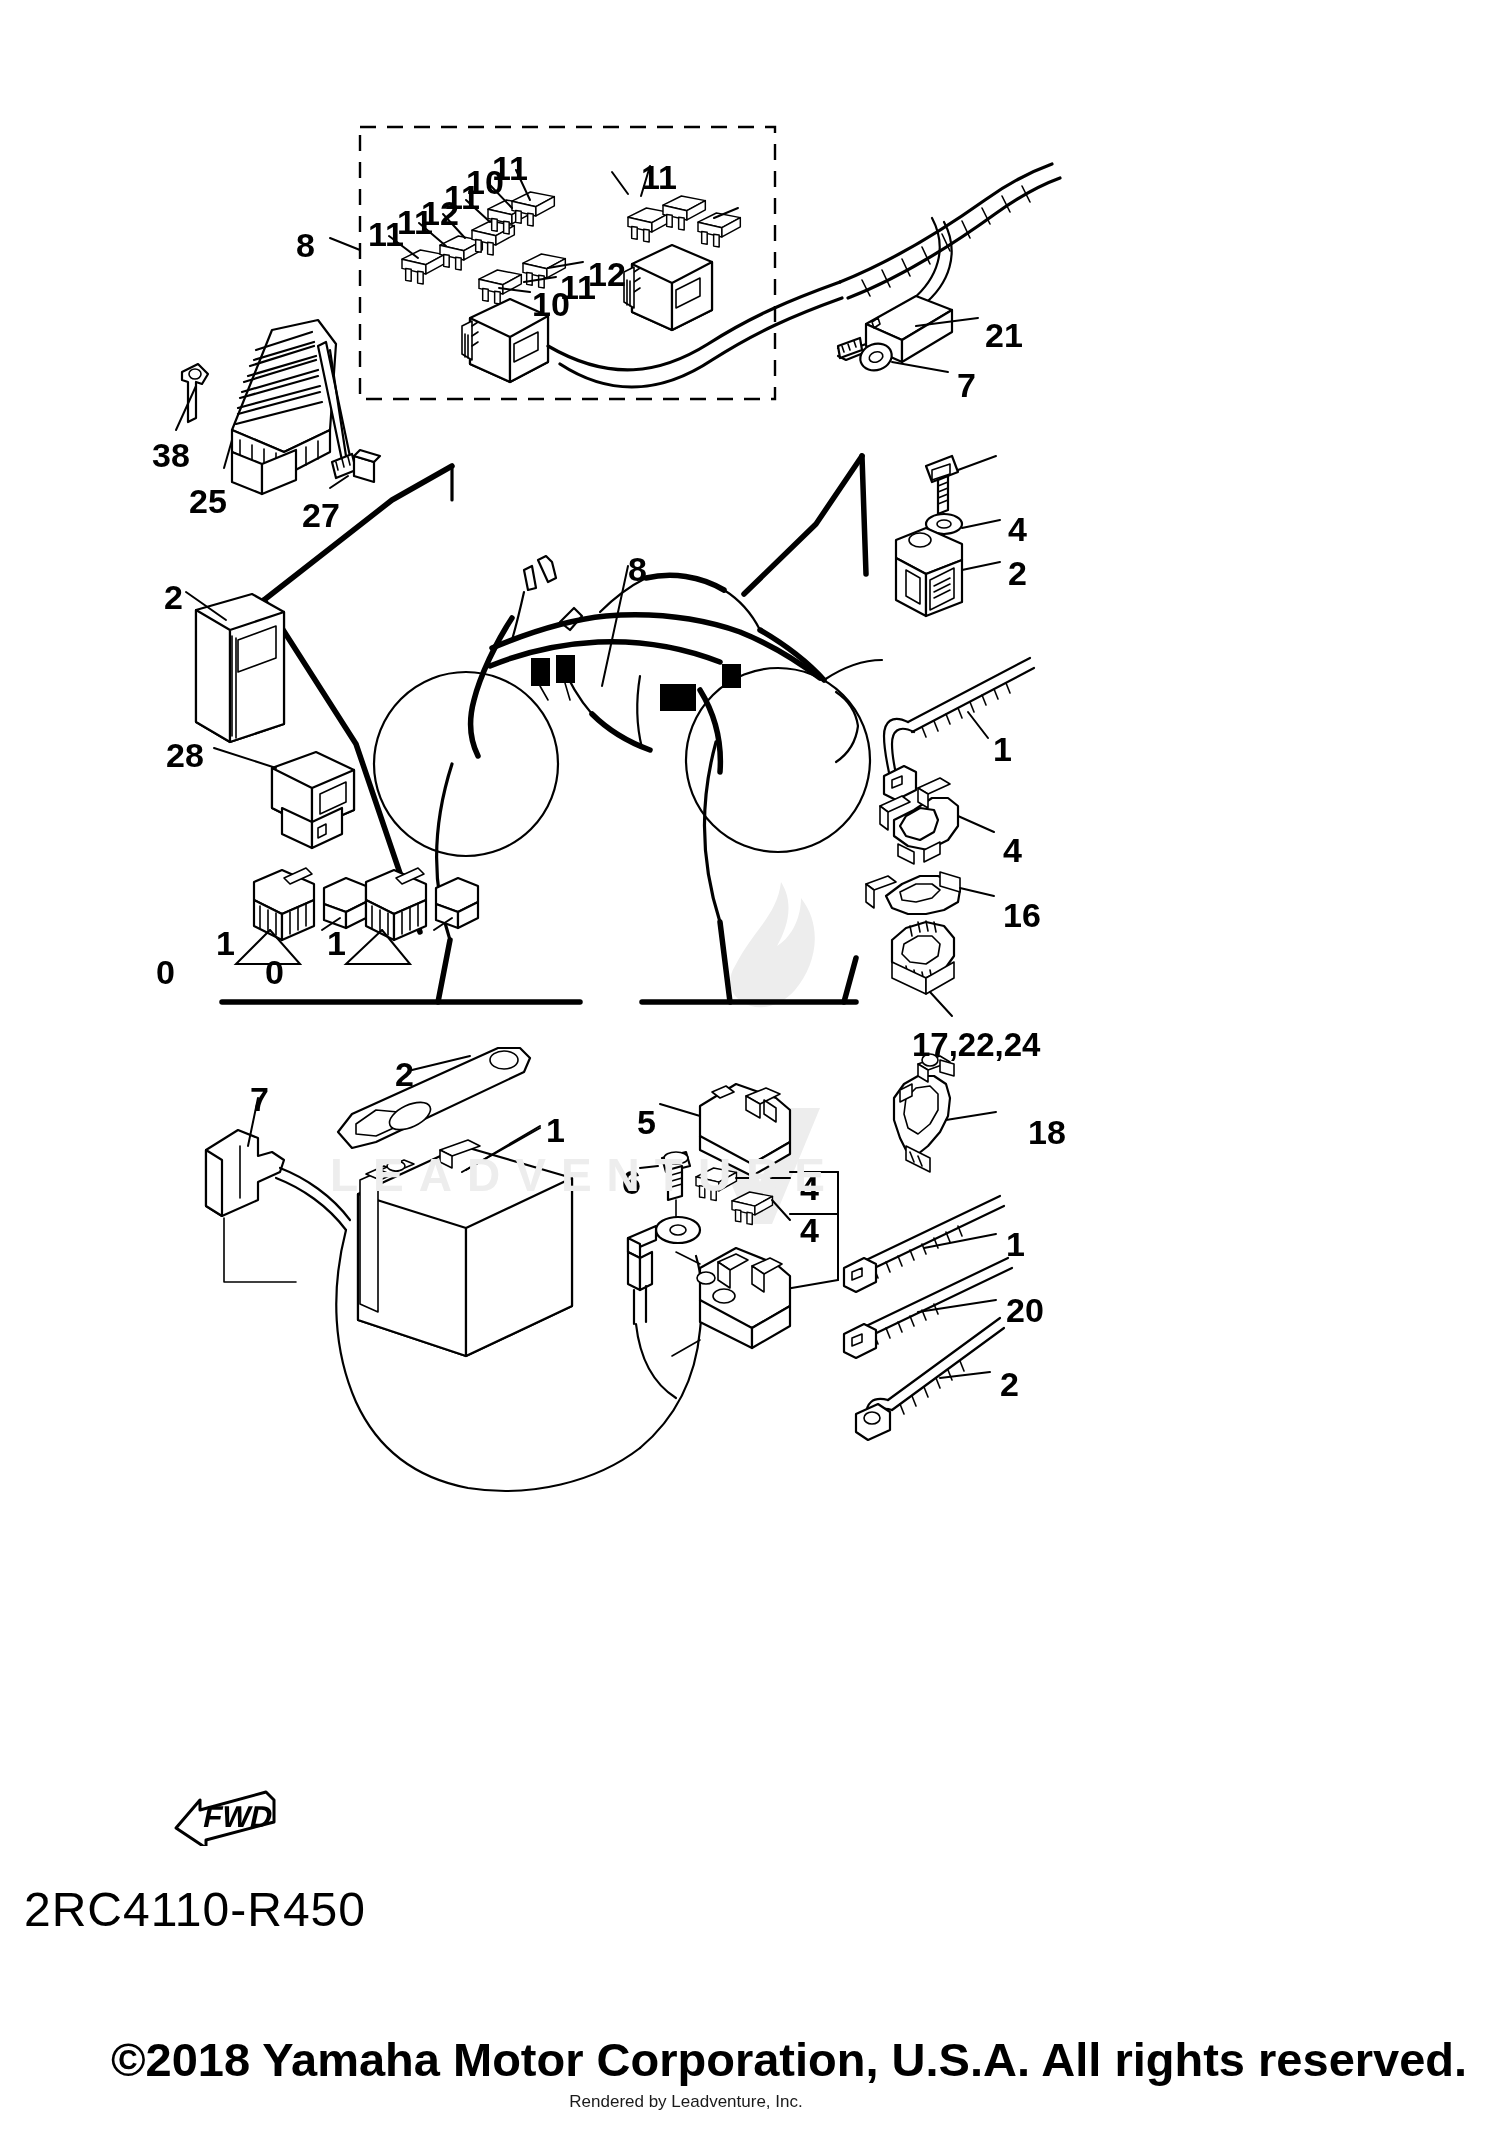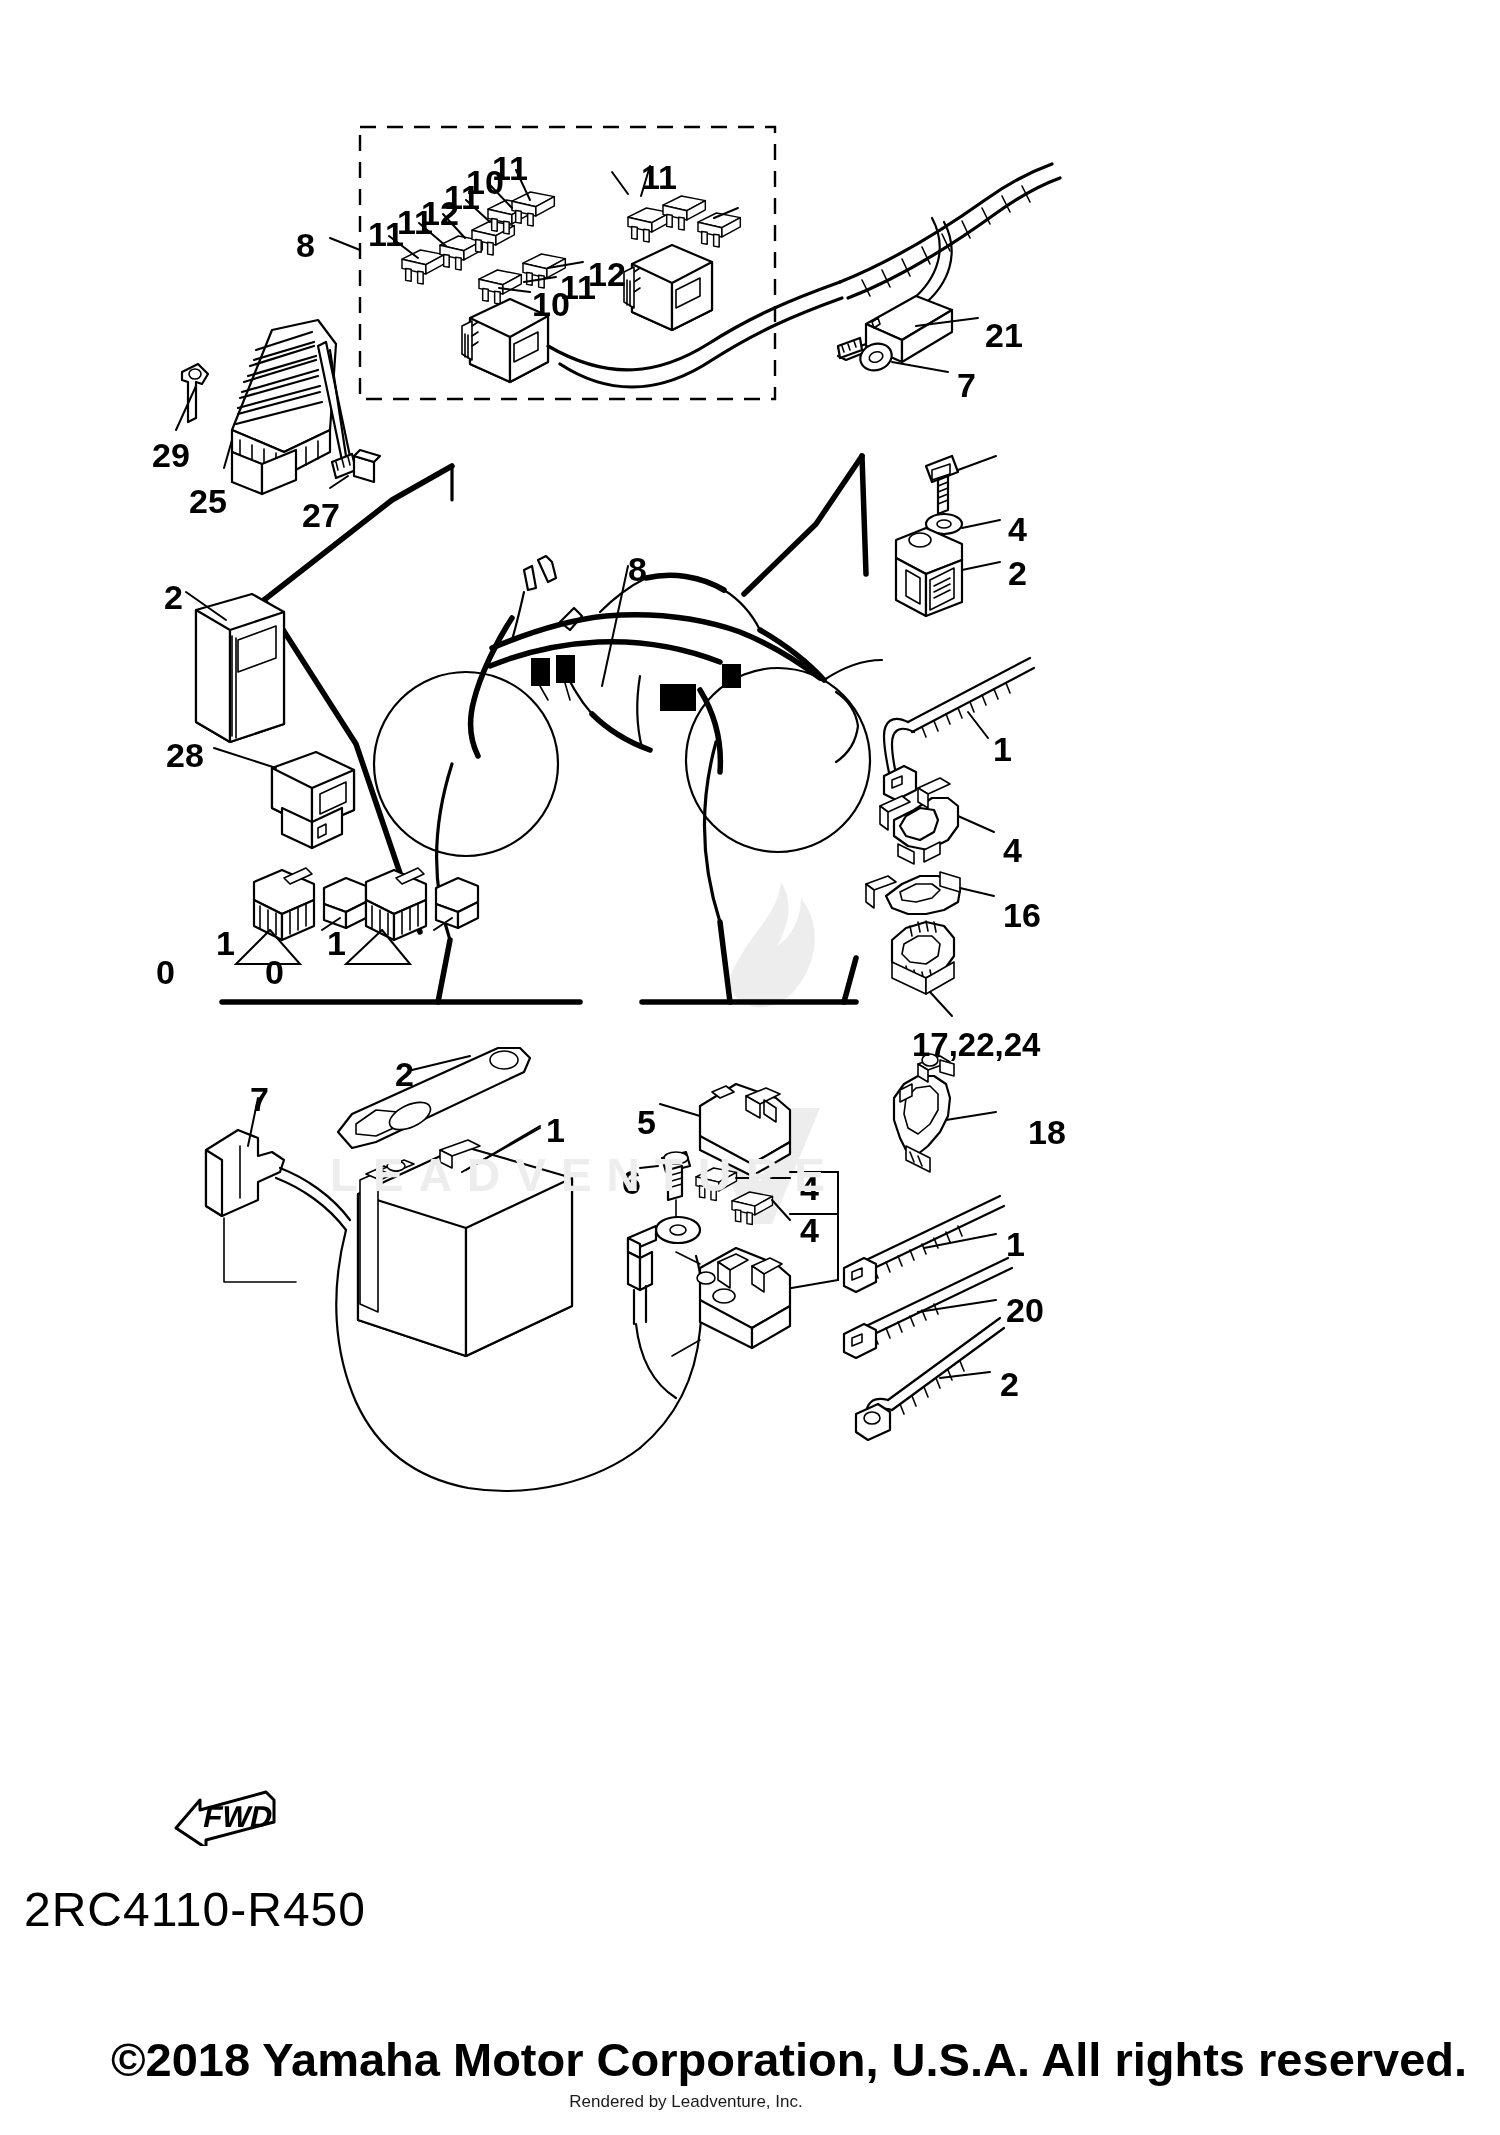--- a/index.html
+++ b/index.html
@@ -703,21 +703,21 @@
   <div class="callout" style="left:466px;top:165px">10</div>
   <div class="callout" style="left:492px;top:151px">11</div>
   <div class="callout" style="left:588px;top:257px">12</div>
   <div class="callout" style="left:560px;top:270px">11</div>
   <div class="callout" style="left:532px;top:287px">10</div>
   <div class="callout" style="left:641px;top:160px">11</div>
 
   <div class="callout" style="left:985px;top:318px">21</div>
   <div class="callout" style="left:957px;top:368px">7</div>
 
-  <div class="callout" style="left:152px;top:438px">29</div>
+  <div class="callout" style="left:152px;top:438px">38</div>
   <div class="callout" style="left:189px;top:484px">25</div>
   <div class="callout" style="left:302px;top:498px">27</div>
 
   <div class="callout" style="left:164px;top:580px">2</div>
   <div class="callout" style="left:166px;top:738px">28</div>
   <div class="callout" style="left:216px;top:926px">1</div>
   <div class="callout" style="left:156px;top:955px">0</div>
   <div class="callout" style="left:327px;top:926px">1</div>
   <div class="callout" style="left:265px;top:955px">0</div>
 

